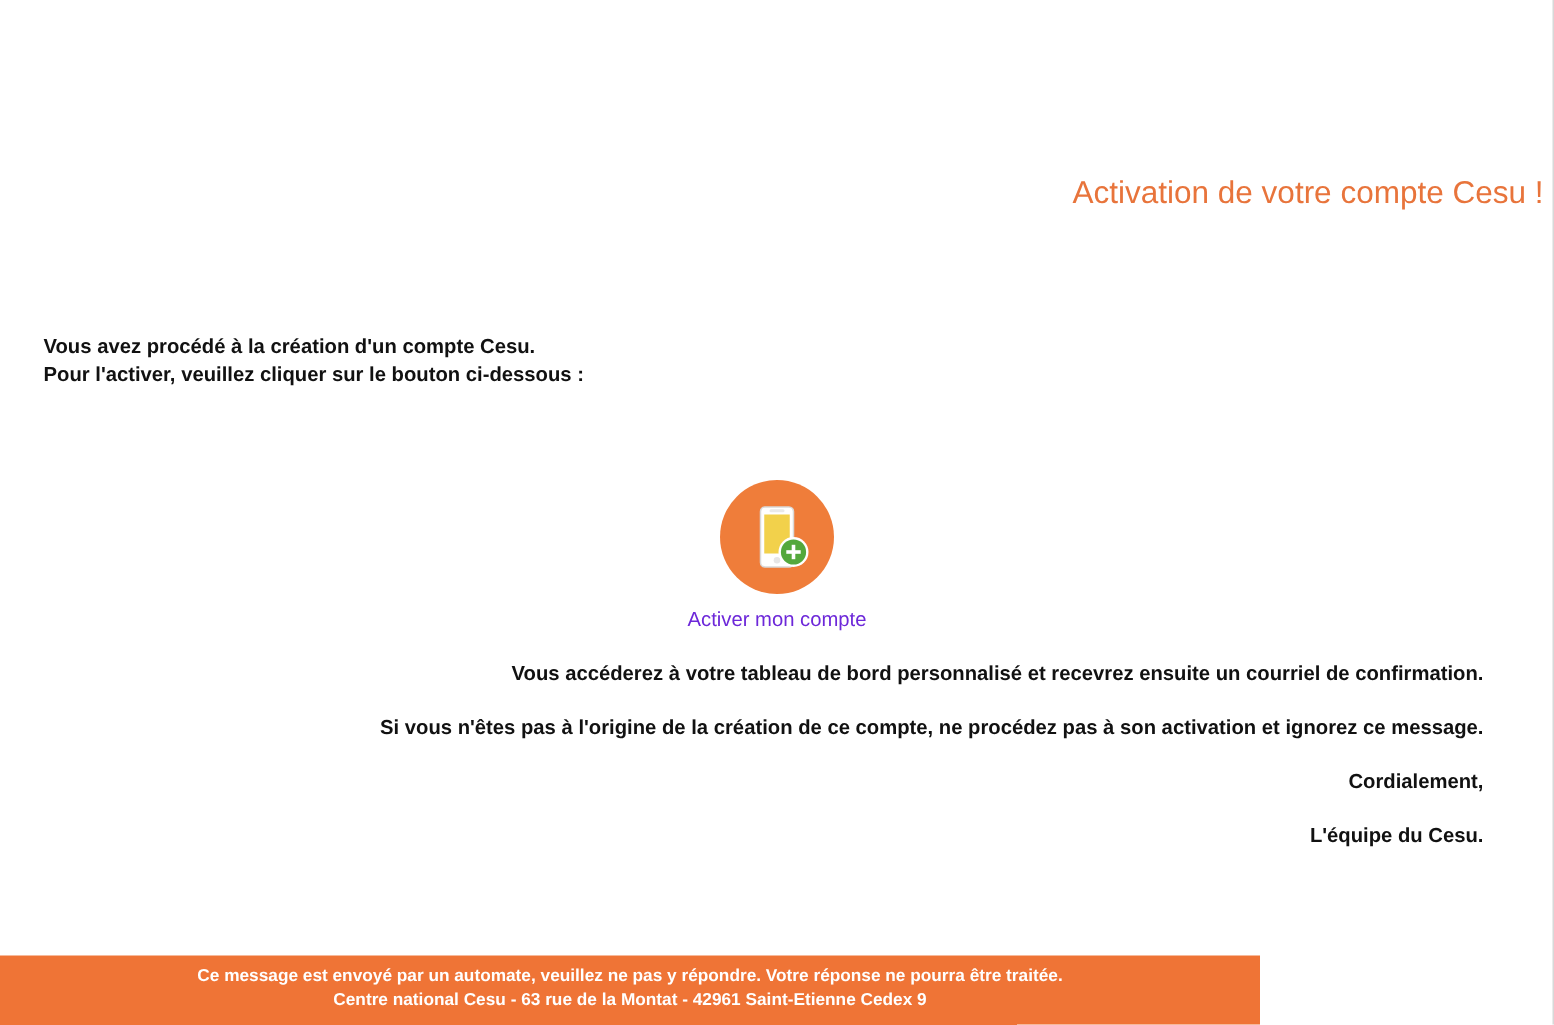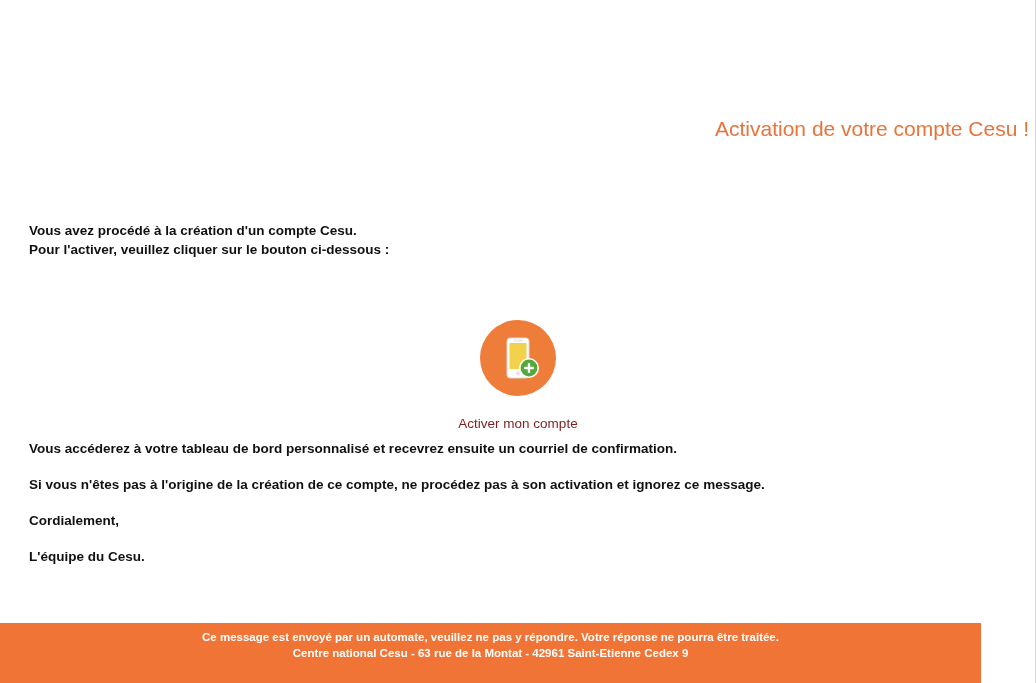--- a/index.html
+++ b/index.html
@@ -87,50 +87,51 @@
     display: inline-block;
     width: 76px;
     height: 76px;
     border-radius: 50%;
     background: #ef7d3a;
     position: relative;
     vertical-align: middle;
   }
   .activate-link {
     display: block;
-    margin-top: 20px;
+    margin-top: 9px;
     font-size: 13.5px;
-    color: #7f1d1d;
+    color: #6d28d9;
     text-decoration: none;
     font-family: "Liberation Sans", sans-serif;
   }
 
   
   .mid-text {
     position: absolute;
     left: 29px;
     top: 441px;
     width: 960px;
     font-size: 13.5px;
     color: #111111;
+    text-align: right;
   }
   .mid-text .para {
     margin-bottom: 21px;
   }
 
   
   .footer {
     position: absolute;
     left: 0;
     bottom: 0;
-    width: 981px;
+    width: 840px;
     background: #ef7436;
     color: #ffffff;
     text-align: center;
-    padding: 6px 0 21px 0;
+    padding: 6px 0 7px 0;
     box-sizing: border-box;
     font-size: 11.5px;
     line-height: 1.45;
     font-weight: bold;
   }
   .footer .fline {
     display: block;
   }
 </style>
 </head>

